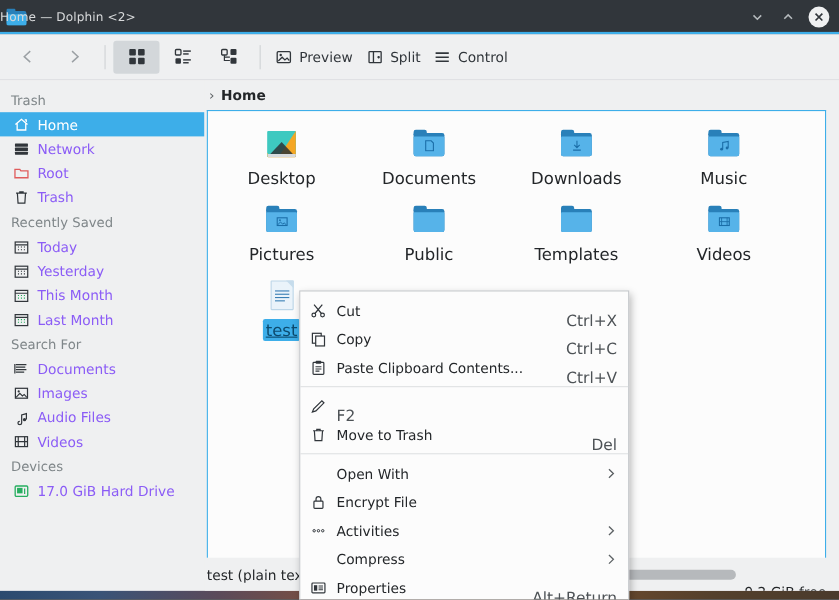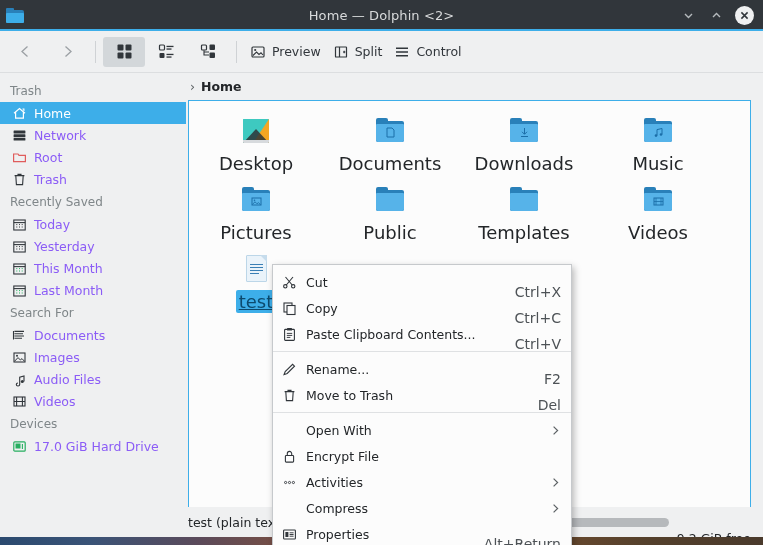--- a/index.html
+++ b/index.html
@@ -47,22 +47,22 @@
   }
   .title-app-icon .f-tab {
     position: absolute; left: 0; top: 1px; width: 8px; height: 4px;
     background: #2980b9; border-radius: 1px 1px 0 0;
   }
   .title-app-icon .f-front {
     position: absolute; left: 0; top: 6px; width: 18px; height: 10px;
     background: #3daee9; border-radius: 1px;
   }
   .title-text {
-    position: absolute; left: 0; right: 0; text-align: center;
-    color: #d8dadb; font-size: 13px; letter-spacing: .1px;
+    position: absolute; left: 0; right: 0; text-align: left;
+    color: #d8dadb; font-size: 11px; letter-spacing: .1px;
     pointer-events: none;
   }
   .win-btns {
     position: absolute; right: 6px; top: 0; height: 31px;
     display: flex; align-items: center; gap: 2px;
   }
   .win-btn {
     width: 26px; height: 26px;
     display: flex; align-items: center; justify-content: center;
     color: #b5babd;
@@ -165,21 +165,21 @@
     display: flex; flex-direction: column;
     align-items: center;
     margin-top: 2px;
   }
   .cell-icon {
     width: 32px; height: 32px;
     position: relative;
   }
   .cell-label {
     margin-top: 5px;
-    font-size: 18px;
+    font-size: 15px;
     color: #232629;
     padding: 1px 3px;
     border-radius: 2px;
     max-width: 120px;
     overflow: hidden; text-overflow: ellipsis; white-space: nowrap;
   }
   .cell-label.selected {
     background: #3daee9; color: #0c4a6e; text-decoration: underline;
   }
   
@@ -703,21 +703,20 @@
     </div>
 
     <div class="ctx-sep"></div>
 
     <div class="ctx-item">
       <span class="ctx-ico">
         <svg width="15" height="15" viewBox="0 0 15 15">
             <path d="M2 12.6 L3.2 9.6 L10.6 2.3 L12.5 4.2 L5.2 11.5 Z" fill="none" stroke="#31363b" stroke-width="1.1"></path>
           </svg>
       </span>
-      <span class="ctx-label">Rename...</span>
       <span class="ctx-short">F2</span>
     </div>
     <div class="ctx-item">
       <span class="ctx-ico">
         <svg width="15" height="15" viewBox="0 0 15 15">
             <path d="M2.6 3.6 H12.4 M6 3.6 L6 2.4 H9 L9 3.6 M3.8 3.6 L4.4 12.6 H10.6 L11.2 3.6" stroke="#31363b" stroke-width="1.1" fill="none"></path>
           </svg>
       </span>
       <span class="ctx-label">Move to Trash</span>
       <span class="ctx-short">Del</span>

